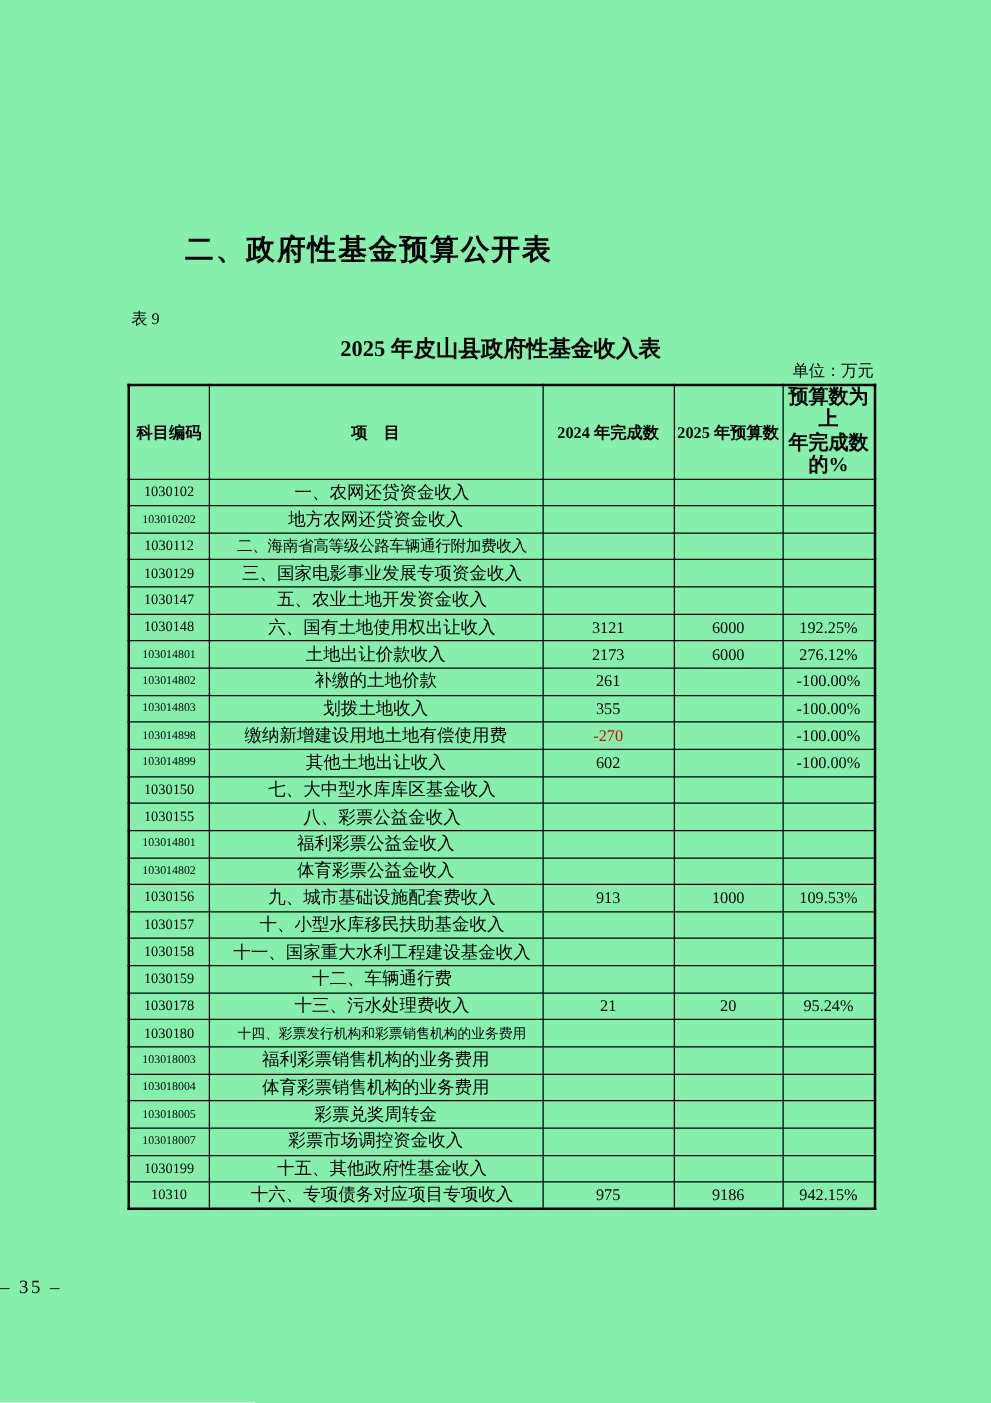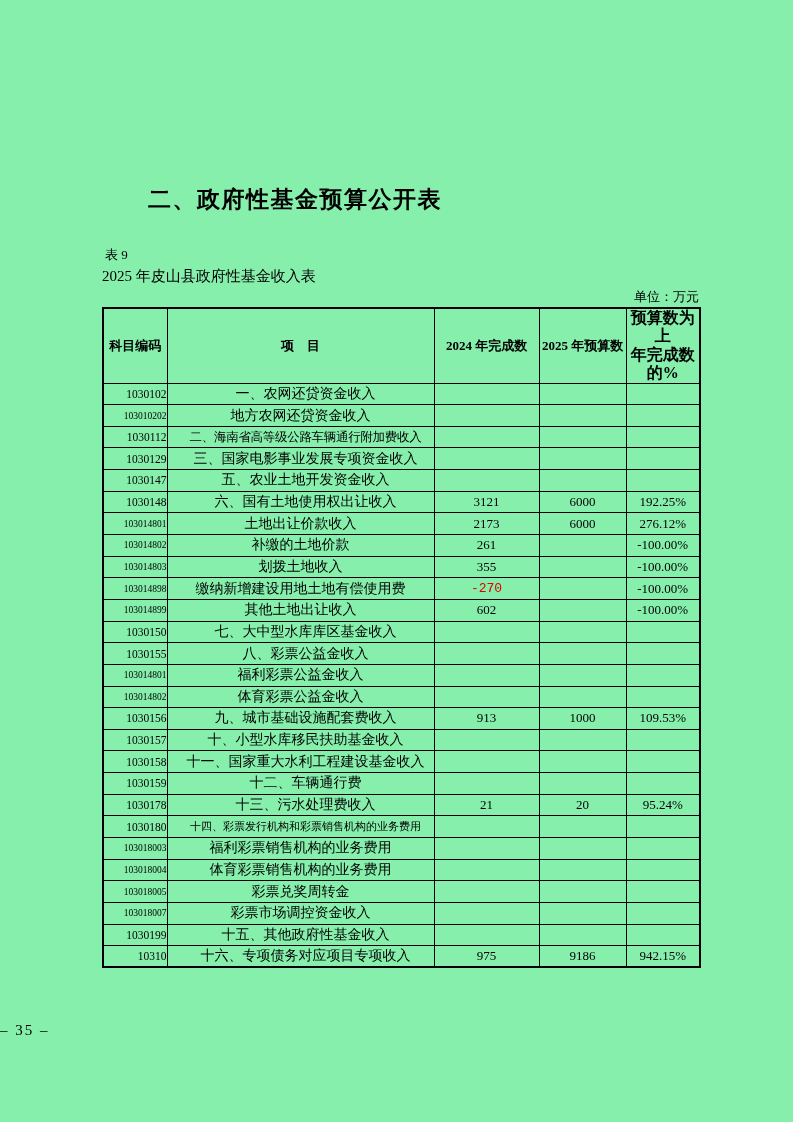--- a/index.html
+++ b/index.html
@@ -26,22 +26,23 @@
   }
   .table-label {
     position: absolute;
     left: 105px; top: 246px;
     font-size: 13px;
   }
   .table-title {
     position: absolute;
     left: 102px; top: 267px;
     width: 597px;
-    font-size: 15px;
-    font-weight: normal;
+    text-align: center;
+    font-size: 18px;
+    font-weight: bold;
   }
   .unit-label {
     position: absolute;
     left: 102px; top: 288px;
     width: 597px;
     text-align: right;
     font-size: 13px;
   }
   table.budget {
     position: absolute;
@@ -66,40 +67,40 @@
     line-height: 1.2;
   }
   th.pct-head {
     font-size: 16px;
     white-space: pre-line;
     line-height: 1.15;
   }
   td.code {
     font-family: "Liberation Serif", "DejaVu Serif", serif;
     font-size: 11.5px;
-    text-align: right;
+    text-align: center;
     padding-left: 2px;
     white-space: nowrap;
   }
   td.code.code-small { font-size: 9.5px; }
   td.item {
     font-size: 14px;
     text-align: center;
     white-space: nowrap;
   }
   td.item.lvl1 { padding-left: 10px; }
   td.item.lvl2 { }
   td.item.tight1 { font-size: 12.5px; letter-spacing: -0.3px; }
   td.item.tight2 { font-size: 11px; }
   td.num {
     font-size: 13px;
     text-align: center;
     white-space: nowrap;
   }
-  td.num.neg { color: var(--neg-color, #e00000); font-family: Liberation Mono, monospace; }
+  td.num.neg { color: var(--neg-color, #e00000); }
   .page-number {
     position: absolute;
     left: 0; top: 1022px;
     width: 793px;
     font-size: 15px;
     letter-spacing: 2px;
   }
 </style>
 </head>
 <body>

